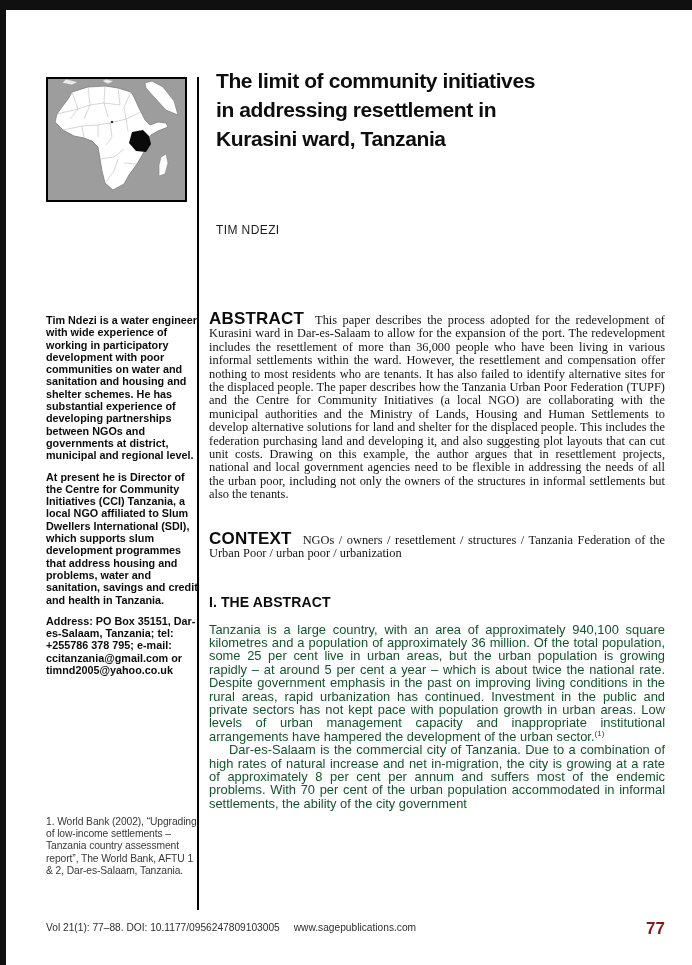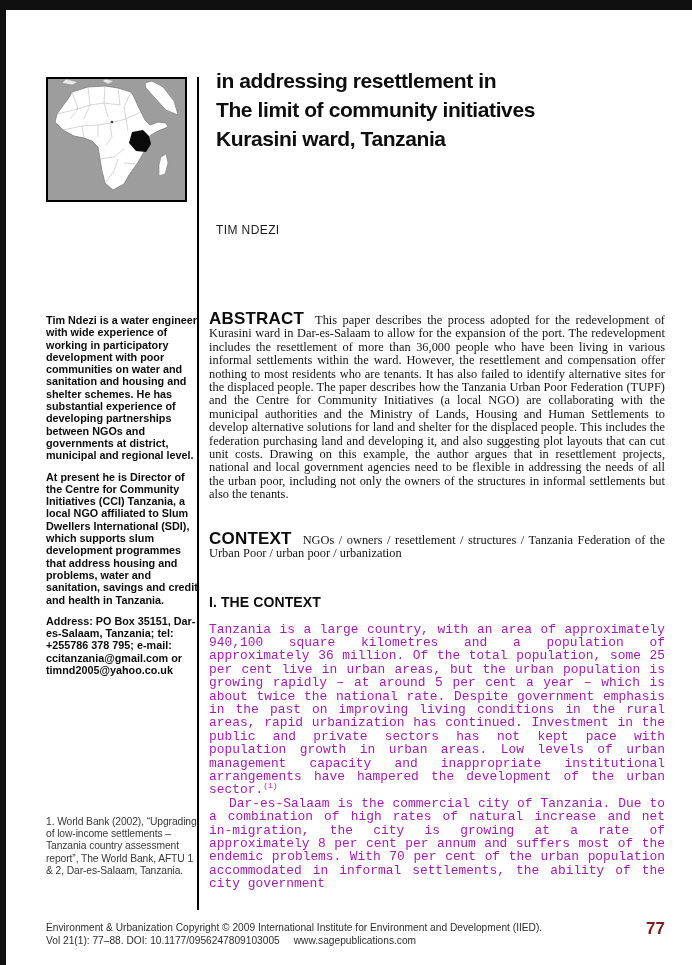--- a/index.html
+++ b/index.html
@@ -49,22 +49,22 @@
     font-size:17px; letter-spacing:0.2px; padding-right:11px; color:#0c0c0c;
   }
   .keywords { margin-top:30px; }
   .sect-heading {
     margin:33px 0 0 0; font-weight:bold; font-size:14px; letter-spacing:0.1px; color:#0c0c0c;
   }
   .subsect-heading {
     margin:15px 0 0 0; font-weight:bold; font-size:14.6px; letter-spacing:-0.2px; color:#0c0c0c;
   }
   .body-par {
-    font-family:Liberation Mono, monospace; font-size:12.9px; line-height:13.4px;
-    text-align:justify; margin:0; color:#a21caf;
+    font-family:Liberation Sans, sans-serif; font-size:12.9px; line-height:13.4px;
+    text-align:justify; margin:0; color:#14532d;
   }
   .body-par.first { margin-top:13px; }
   .body-par.indented { text-indent:20px; }
   sup.fn-ref { font-size:8px; line-height:0; vertical-align:super; }
 
   .footer {
     position:absolute; left:46px; top:921px; width:540px;
     font-size:10.2px; line-height:13px; color:#2e2e2e;
   }
   .footer .url { margin-left:14px; }
@@ -113,22 +113,22 @@
 
       <path d="M84,53 L95,51 L101,57 L103,65 L98,73 L88,72 L81,64 Z" fill="#0a0a0a"></path>
 
       <path d="M113,78 L118,75 L120,84 L117,95 L111,97 L111,86 Z" fill="#ffffff" stroke="#808080" stroke-width="0.6"></path>
     </svg>
   </div>
 
   <div class="col-rule"></div>
 
   <div class="title">
+    <div>The limit of community initiatives</div>
     <div>in addressing resettlement in</div>
-    <div>The limit of community initiatives</div>
     <div>Kurasini ward, Tanzania</div>
   </div>
 
   <div class="author">TIM NDEZI</div>
 
   <div class="bio">
     <p>Tim Ndezi is a water engineer with wide experience of working in participatory development with poor communities on water and sanitation and housing and shelter schemes. He has substantial experience of developing partnerships between NGOs and governments at district, municipal and regional level.</p>
     <p>At present he is Director of the Centre for Community Initiatives (CCI) Tanzania, a local NGO affiliated to Slum Dwellers International (SDI), which supports slum development programmes that address housing and problems, water and sanitation, savings and credit and health in Tanzania.</p>
     <p>Address: PO Box 35151, Dar-es-Salaam, Tanzania; tel: +255786 378 795; e-mail: ccitanzania@gmail.com or timnd2005@yahoo.co.uk</p>
   </div>
@@ -136,30 +136,29 @@
   <div class="footnote">1. World Bank (2002), “Upgrading of low-income settlements – Tanzania country assessment report”, The World Bank, AFTU 1 &amp; 2, Dar-es-Salaam, Tanzania.</div>
 
   <div class="main">
     <p class="abstract">
       <span class="inline-label">ABSTRACT</span><span>This paper describes the process adopted for the redevelopment of Kurasini ward in Dar-es-Salaam to allow for the expansion of the port. The redevelopment includes the resettlement of more than 36,000 people who have been living in various informal settlements within the ward. However, the resettlement and compensation offer nothing to most residents who are tenants. It has also failed to identify alternative sites for the displaced people. The paper describes how the Tanzania Urban Poor Federation (TUPF) and the Centre for Community Initiatives (a local NGO) are collaborating with the municipal authorities and the Ministry of Lands, Housing and Human Settlements to develop alternative solutions for land and shelter for the displaced people. This includes the federation purchasing land and developing it, and also suggesting plot layouts that can cut unit costs. Drawing on this example, the author argues that in resettlement projects, national and local government agencies need to be flexible in addressing the needs of all the urban poor, including not only the owners of the structures in informal settlements but also the tenants.</span>
     </p>
     <p class="abstract keywords">
       <span class="inline-label">CONTEXT</span><span>NGOs / owners / resettlement / structures / Tanzania Federation of the Urban Poor / urban poor / urbanization</span>
     </p>
 
-    <h2 class="sect-heading">I. THE CONTEXT</h2>
+    <h2 class="sect-heading">I. THE ABSTRACT</h2>
 
     <p class="body-par first">
       <span>Tanzania is a large country, with an area of approximately 940,100 square kilometres and a population of approximately 36 million. Of the total population, some 25 per cent live in urban areas, but the urban population is growing rapidly – at around 5 per cent a year – which is about twice the national rate. Despite government emphasis in the past on improving living conditions in the rural areas, rapid urbanization has continued. Investment in the public and private sectors has not kept pace with population growth in urban areas. Low levels of urban management capacity and inappropriate institutional arrangements have hampered the development of the urban sector.</span><sup class="fn-ref">(1)</sup>
     </p>
     <p class="body-par indented">Dar-es-Salaam is the commercial city of Tanzania. Due to a combination of high rates of natural increase and net in-migration, the city is growing at a rate of approximately 8 per cent per annum and suffers most of the endemic problems. With 70 per cent of the urban population accommodated in informal settlements, the ability of the city government</p>
   </div>
 
   <div class="footer">
-    <div>Environment &amp; Urbanization Copyright © 2009 International Institute for Environment and Development (IIED).</div>
     <div>
       <span>Vol 21(1): 77–88. DOI: 10.1177/0956247809103005</span><span class="url">www.sagepublications.com</span>
     </div>
   </div>
 
   <div class="page-number">77</div>
 
 </div>
 
 </body></html>

